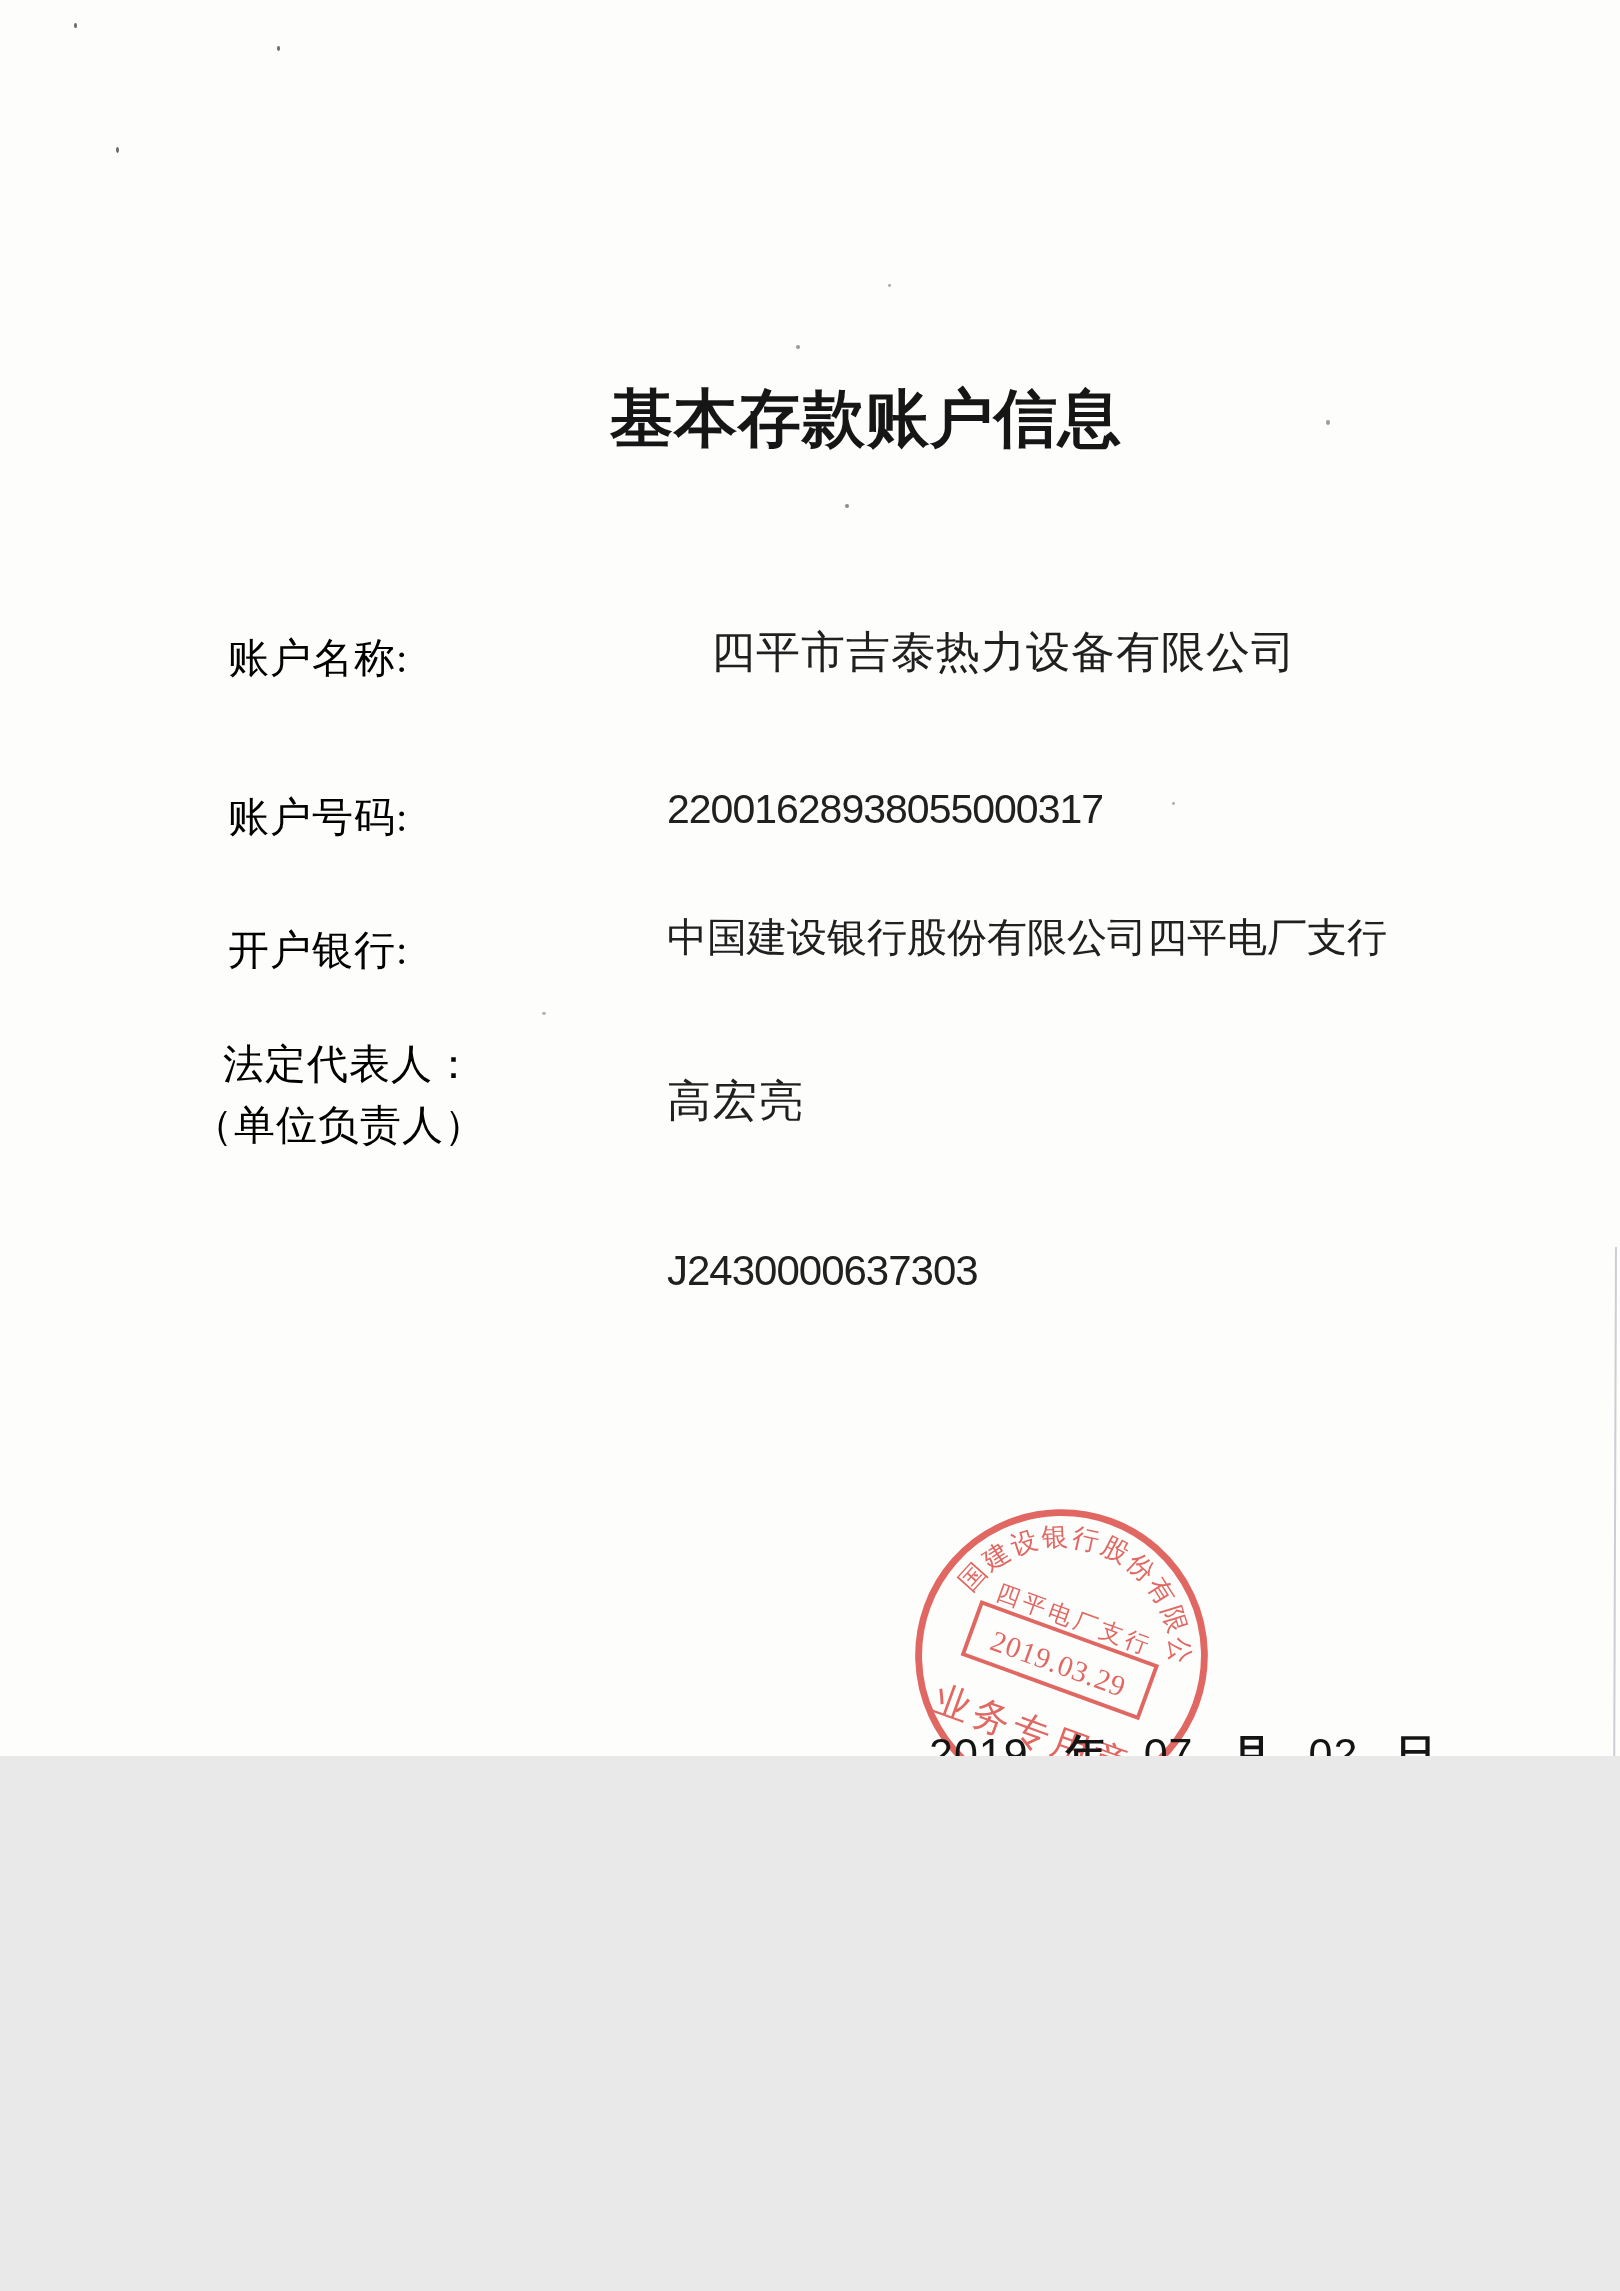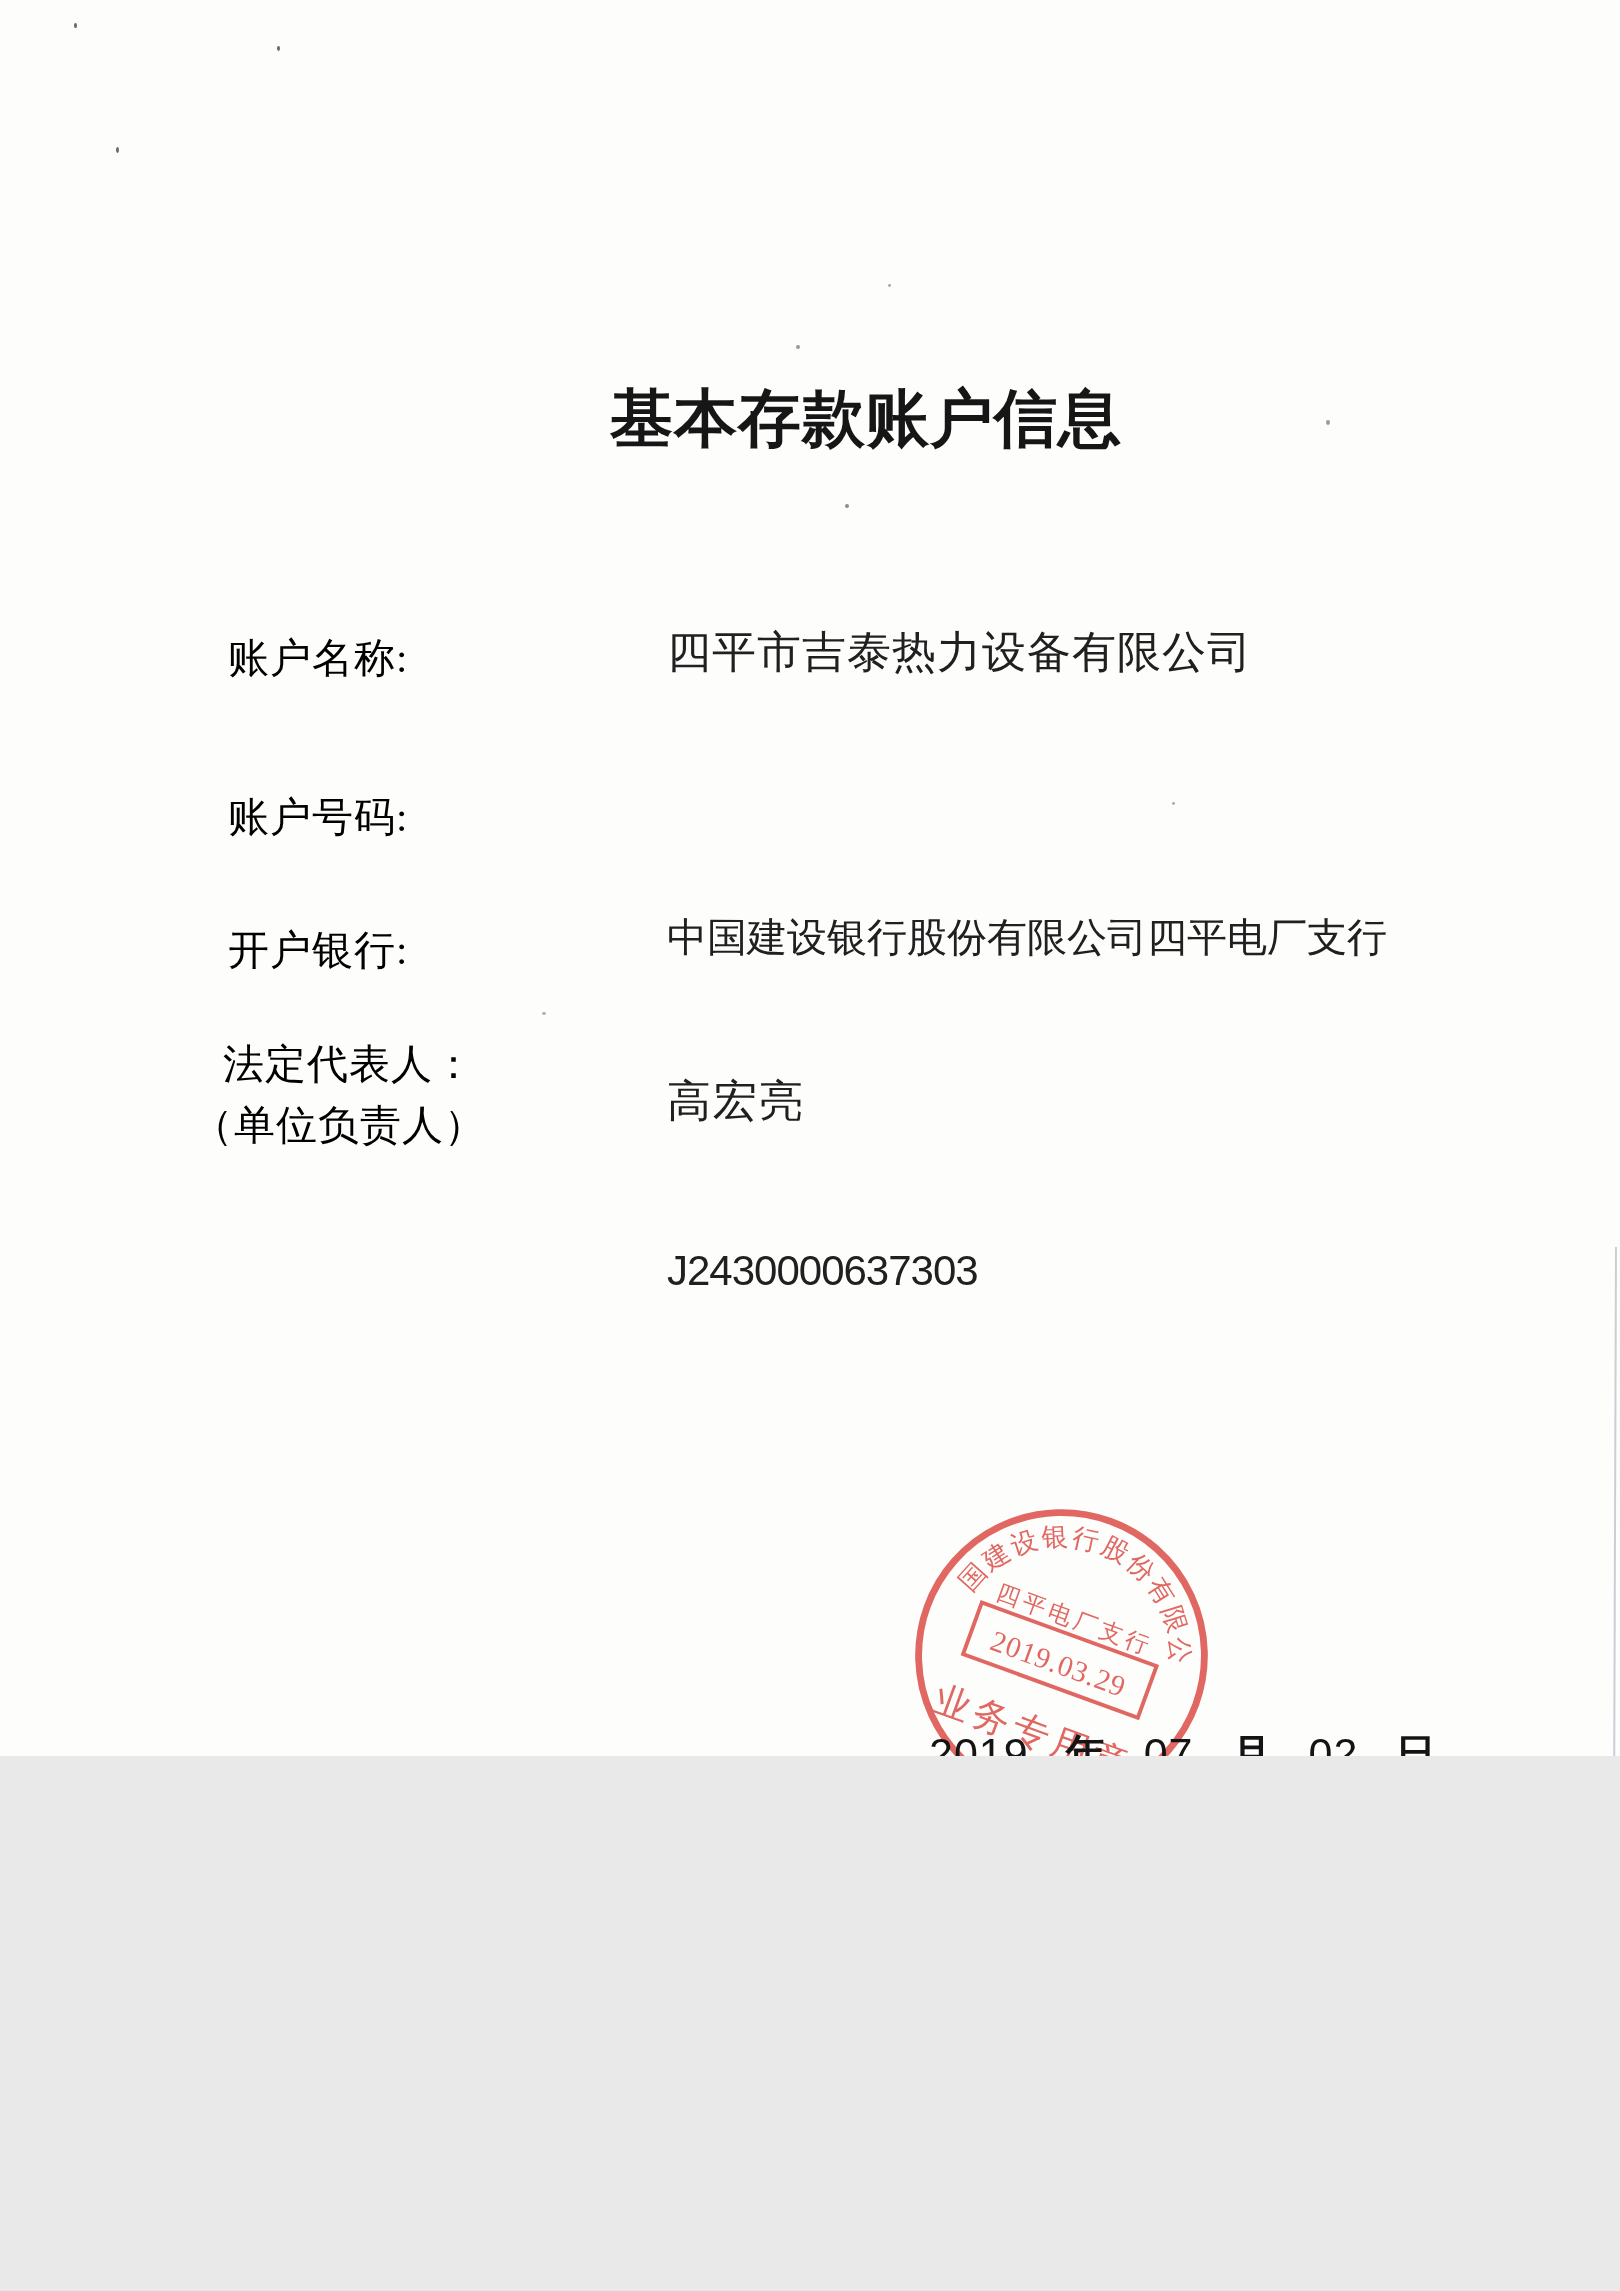--- a/index.html
+++ b/index.html
@@ -31,21 +31,21 @@
     position:absolute;left:667px;
     font-size:44px;
     white-space:nowrap;
     color:#202020;
   }
   .mono-num{
     font-family:"Liberation Sans","DejaVu Sans",sans-serif;
     letter-spacing:-1px;
   }
   .lbl-1{left:228px;top:631px;}
-  .val-1{top:623px;font-size:44px;letter-spacing:1px;}
+  .val-1{top:623px;font-size:44px;letter-spacing:1px;margin-left:44px;}
   .lbl-2{left:228px;top:790px;}
   .val-2{top:786px;font-size:41px;}
   .lbl-3{left:228px;top:923px;}
   .val-3{top:910px;font-size:40px;}
   .lbl-4a{left:223px;top:1037px;}
   .lbl-4b{left:192px;top:1098px;}
   .val-4{top:1072px;font-size:44px;letter-spacing:2px;}
   .lbl-5{left:210px;top:1251px;}
   .val-5{top:1247px;font-size:42px;}
   .issue-date{
@@ -84,20 +84,21 @@
 <body>
 
 <div class="page">
 
   <h1 class="title">基本存款账户信息</h1>
 
   <span class="row-label lbl-1">账户名称:</span>
   <span class="row-value val-1">四平市吉泰热力设备有限公司</span>
 
   <span class="row-label lbl-2">账户号码:</span>
+  <span class="row-value val-2 mono-num">22001628938055000317</span>
 
   <span class="row-label lbl-3">开户银行:</span>
   <span class="row-value val-3">中国建设银行股份有限公司四平电厂支行</span>
 
   <span class="row-label lbl-4a">法定代表人：</span>
   <span class="row-label lbl-4b">（单位负责人）</span>
   <span class="row-value val-4">高宏亮</span>
 
   <span class="row-value val-5 mono-num">J2430000637303</span>
 

